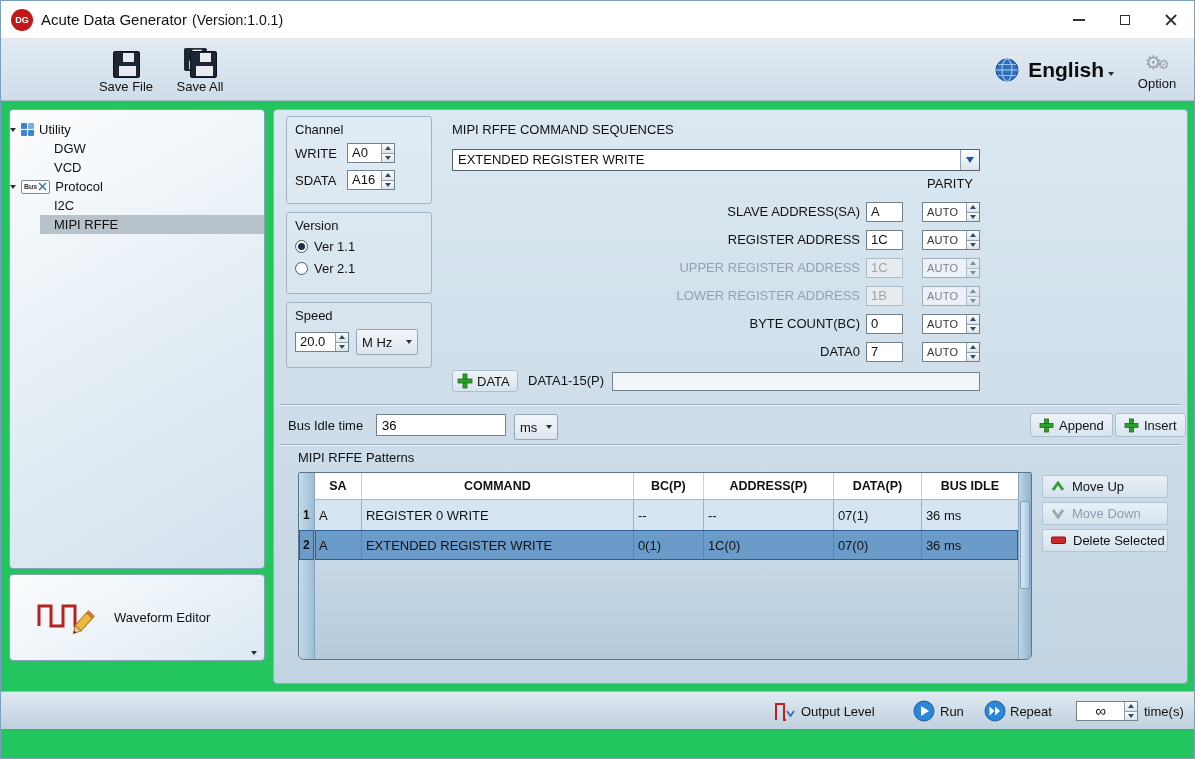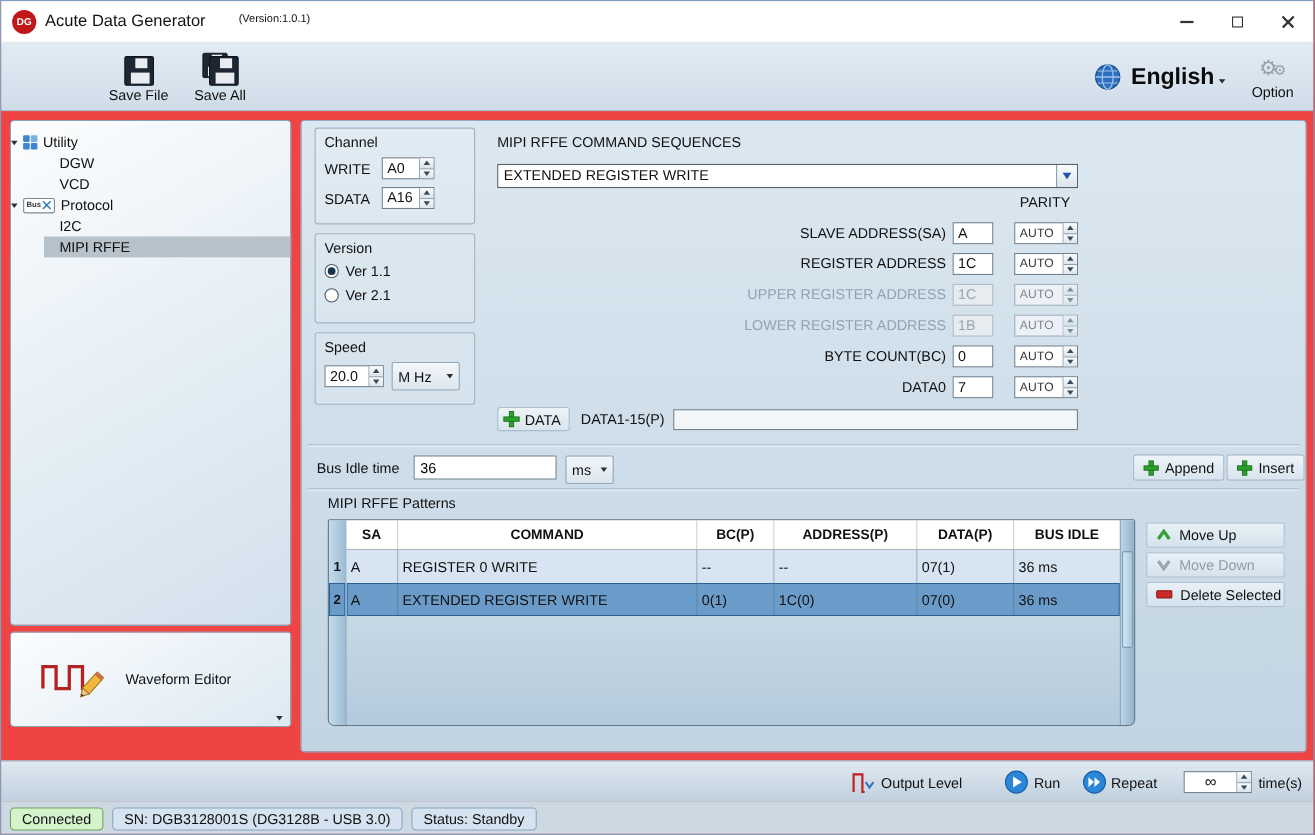--- a/index.html
+++ b/index.html
@@ -1,27 +1,27 @@
 <!DOCTYPE html>
 <html><head>
 <meta charset="utf-8">
 <style>
   * { margin:0; padding:0; box-sizing:border-box; }
   body { background:#888; font-family:"Liberation Sans", sans-serif; }
-  #app { position:relative; width:1195px; height:759px; background:#ef4444;
+  #app { position:relative; width:1195px; height:759px; background:#22c55e;
          border:1px solid #7aa0c4; overflow:hidden; font-size:13px; color:#111; }
 
   
   .titlebar { position:absolute; left:0; top:0; width:100%; height:38px; background:#fff;
               border-bottom:1px solid #e4e4e4; }
   .logo { position:absolute; left:10px; top:8px; width:22px; height:22px; border-radius:50%;
           background:#c01818; color:#fff; font-size:9px; font-weight:bold;
           display:flex; align-items:center; justify-content:center; }
   .tb-title { position:absolute; left:40px; top:10px; font-size:15px; }
-  .tb-version { position:absolute; left:216px; top:11px; font-size:10px; }
+  .tb-version { position:absolute; left:191px; top:11px; font-size:14px; }
   .win-btns { position:absolute; right:0; top:0; height:38px; display:flex; }
   .wbtn { width:46px; height:38px; display:flex; align-items:center; justify-content:center; }
   .glyph-min { width:12px; height:2px; background:#333; }
   .glyph-max { width:10px; height:10px; border:1px solid #333; }
   .glyph-close { position:relative; width:14px; height:14px; }
   .glyph-close i { position:absolute; left:0; top:6px; width:14px; height:1.5px; background:#333; }
   .glyph-close i:first-child { transform:rotate(45deg); }
   .glyph-close i:last-child { transform:rotate(-45deg); }
 
   
@@ -605,19 +605,14 @@
             <i class="tri-up-s"></i>
           </span>
           <span>
             <i class="tri-dn-s"></i>
           </span>
         </span>
     </div>
     <span class="flabel" style="left:1143px;">time(s)</span>
   </div>
 
-  <div class="statusbar">
-    <span class="pill green">Connected</span>
-    <span class="pill">SN: DGB3128001S (DG3128B - USB 3.0)</span>
-    <span class="pill">Status: Standby</span>
-  </div>
 
 </div>
 
 </body></html>

